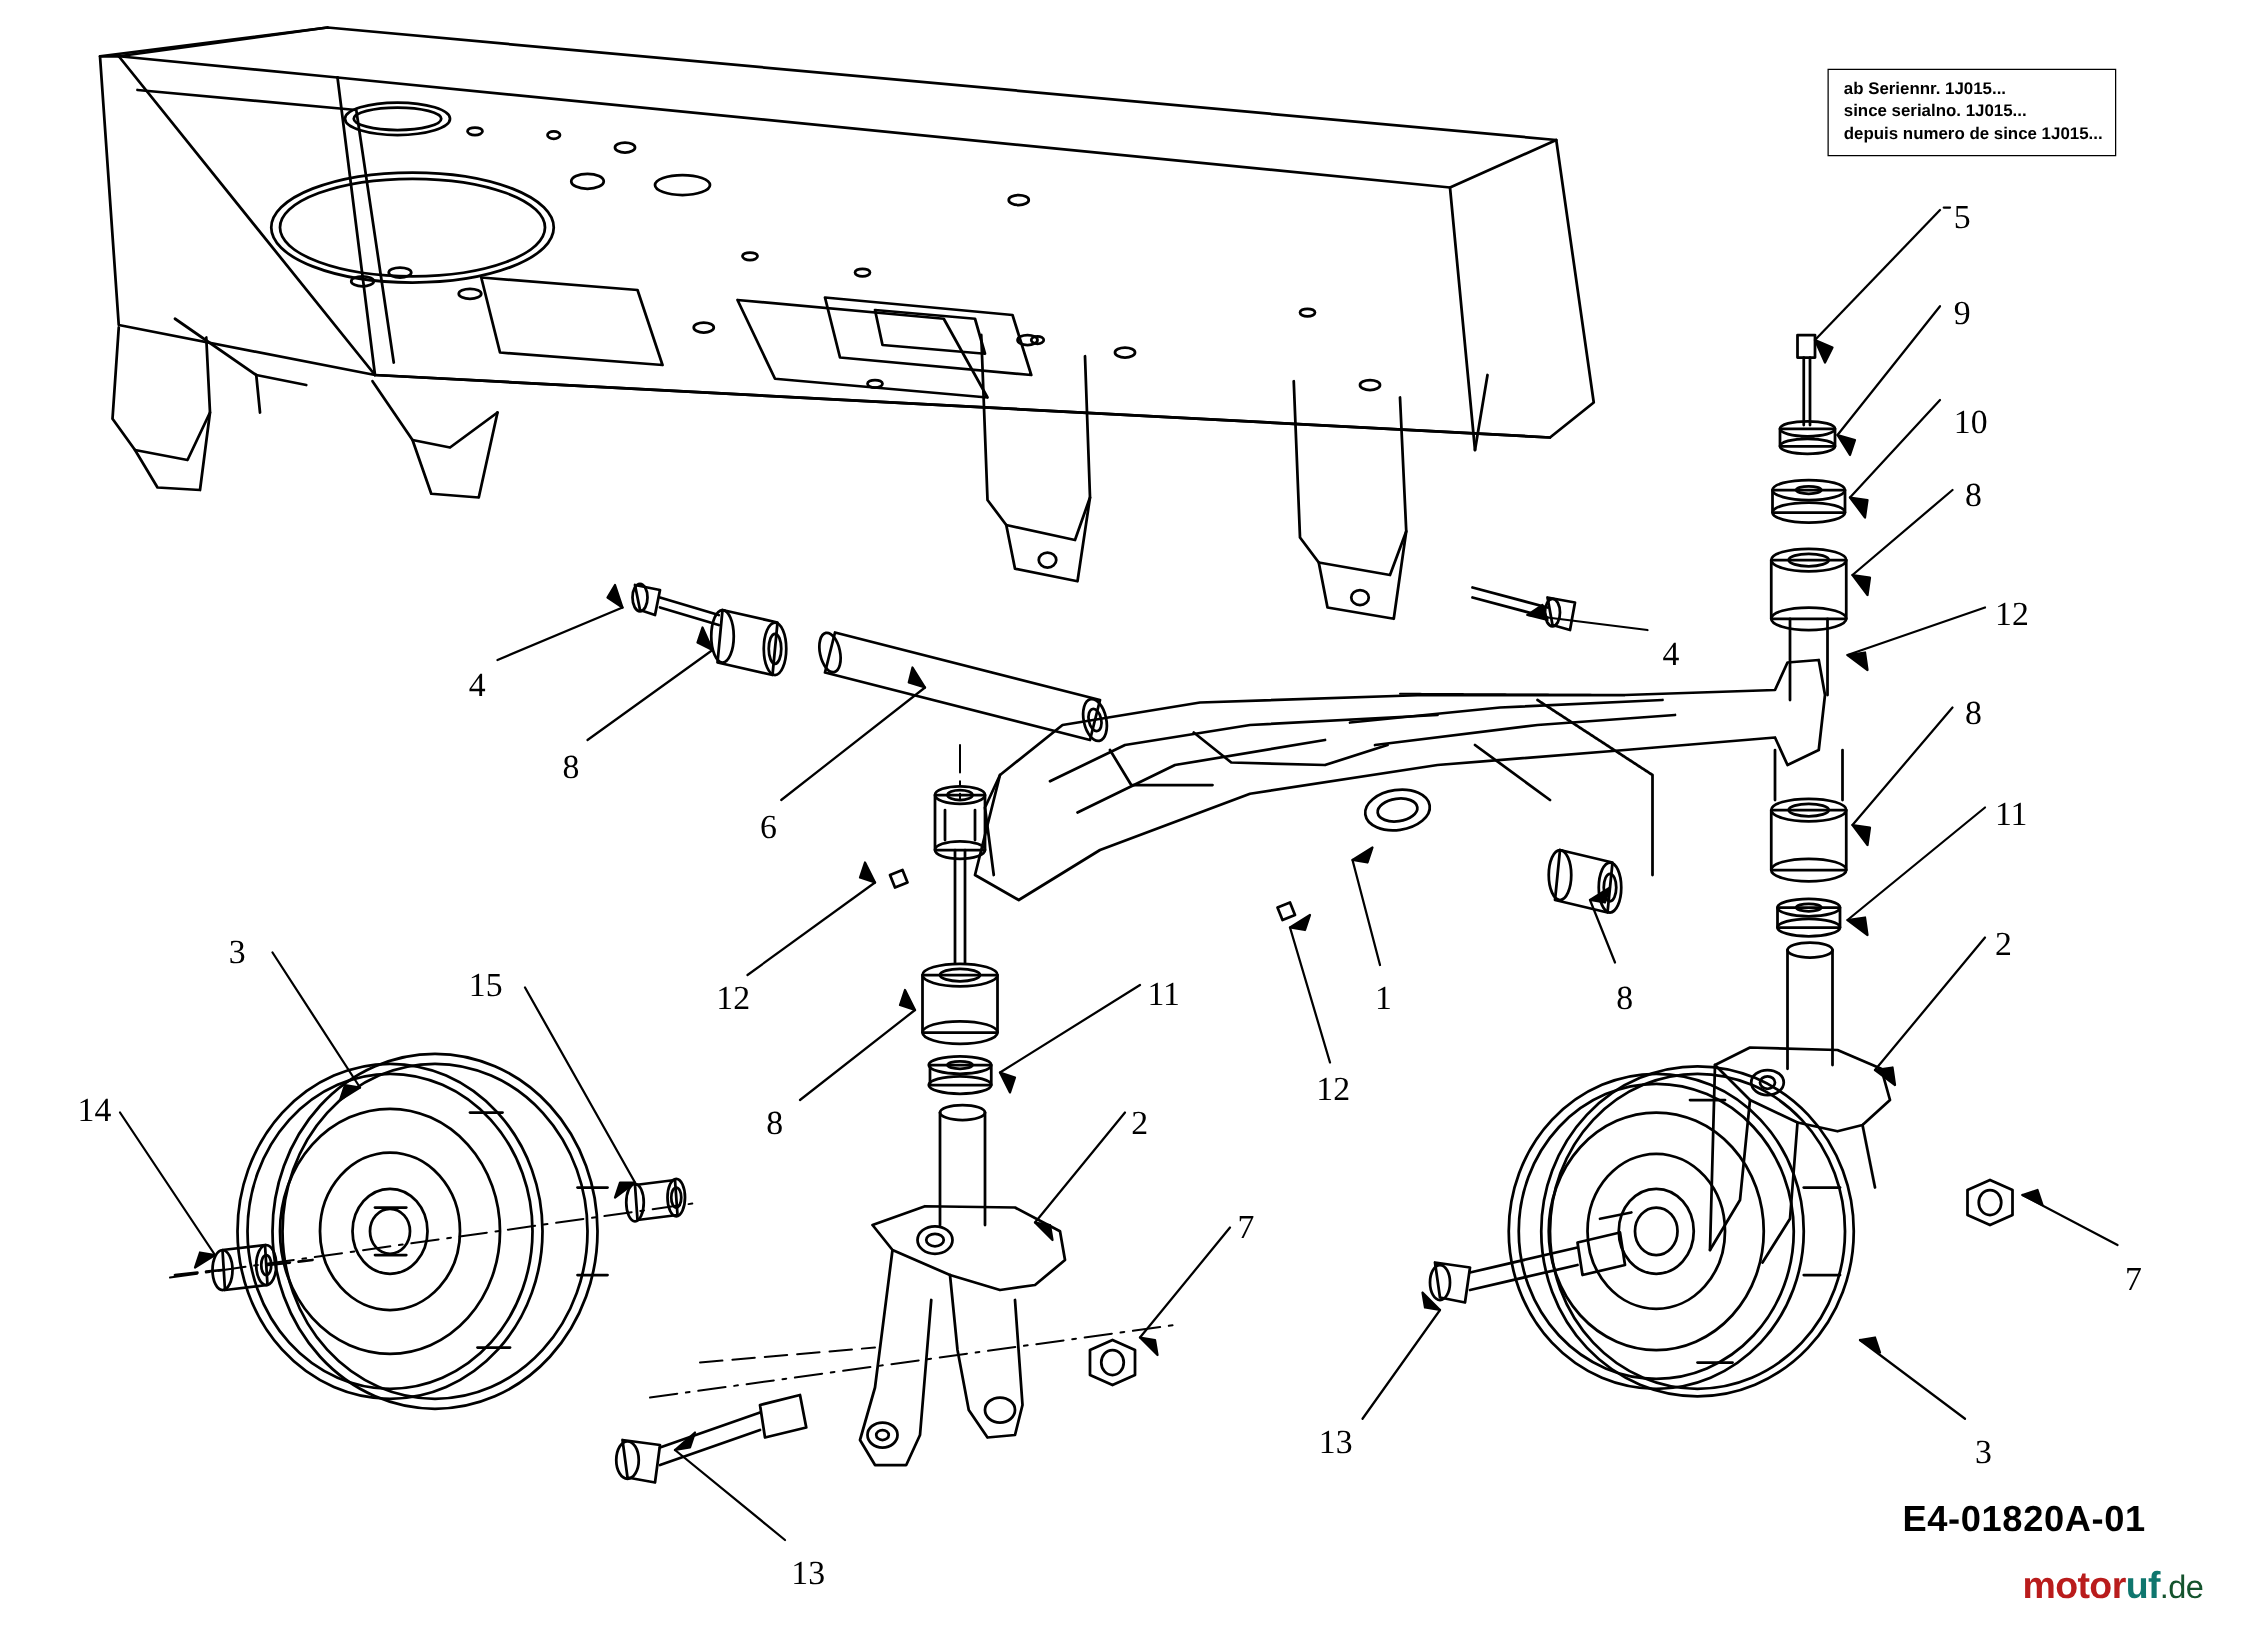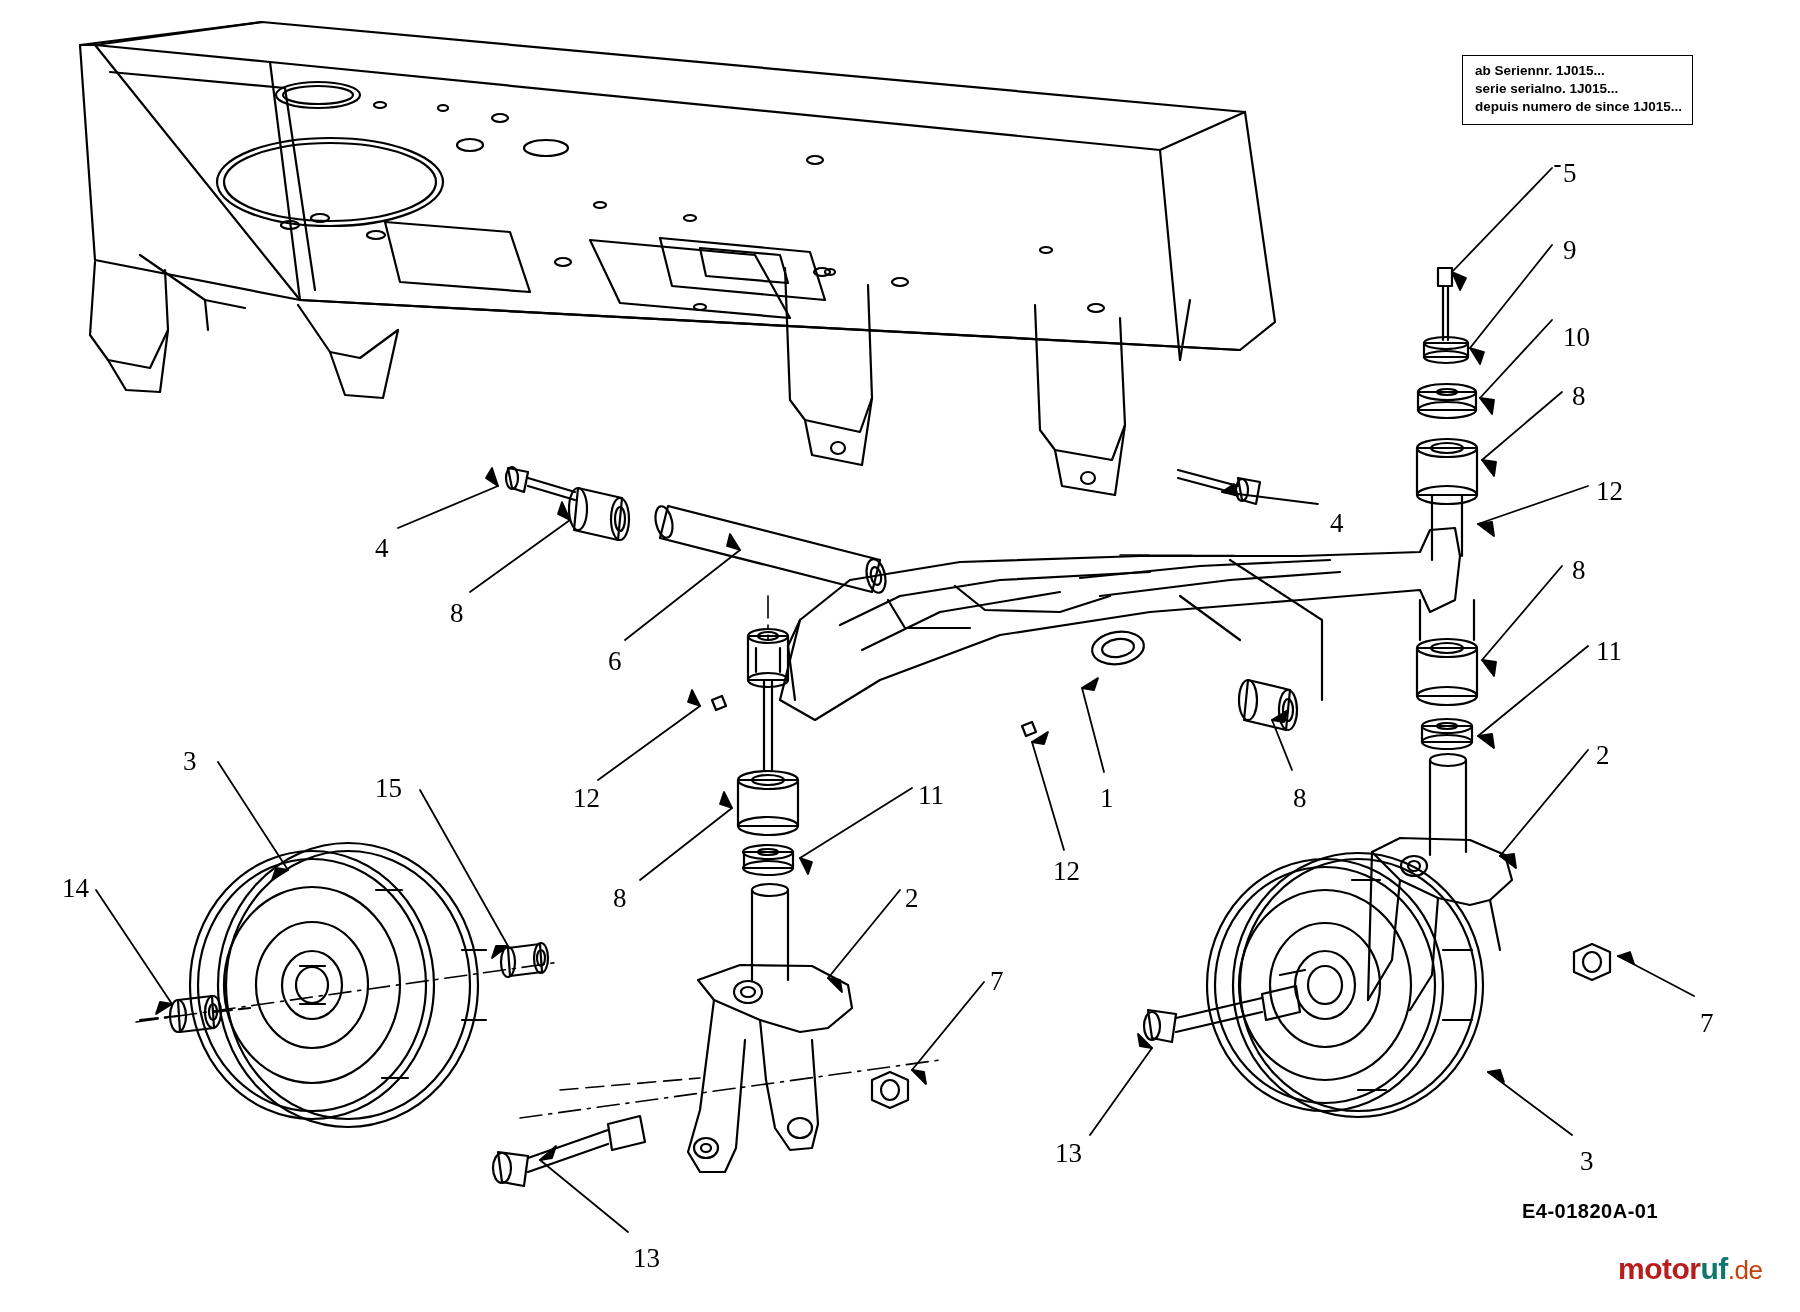--- a/index.html
+++ b/index.html
@@ -29,35 +29,35 @@
     font-family:"Liberation Sans", sans-serif;
     font-size:13.5px;
     font-weight:bold;
     line-height:1.35;
     color:#000;
     white-space:nowrap;
   }
   .diagram-code{
     position:absolute;
     font-family:"Liberation Sans", sans-serif;
-    font-size:20px;
+    font-size:29px;
     font-weight:bold;
     letter-spacing:.5px;
     color:#000;
   }
   .watermark{
     position:absolute;
     font-family:"Liberation Sans", sans-serif;
     font-size:30px;
     font-weight:bold;
     letter-spacing:-0.5px;
   }
   .wm-motor{color:#b91c1c;}
   .wm-uf{color:#0f766e;}
-  .wm-de{color:#c2410c;font-weight:normal;font-size:26px;}
+  .wm-de{color:#14532d;font-weight:normal;font-size:26px;}
 </style>
 </head>
 <body>
 
 <div id="stage">
 
   <svg class="diagram" viewBox="0 0 1800 1312">
     <g fill="none" stroke="#000" stroke-width="2.2" stroke-linejoin="round" stroke-linecap="round">
 
       <g>
@@ -437,21 +437,21 @@
       </g>
 
       <g stroke-width="1.6" stroke-dasharray="1 0">
         <path d="M1120 555 L1290 556"></path>
       </g>
     </g>
   </svg>
 
   <div class="note-box" style="left:1462px; top:55px;">
     <div>ab Seriennr. 1J015...</div>
-    <div>serie serialno. 1J015...</div>
+    <div>since serialno. 1J015...</div>
     <div>depuis numero de since 1J015...</div>
   </div>
 
   <div class="callout-num" style="left:1563px; top:160px;">5</div>
   <div class="callout-num" style="left:1563px; top:237px;">9</div>
   <div class="callout-num" style="left:1563px; top:324px;">10</div>
   <div class="callout-num" style="left:1572px; top:383px;">8</div>
   <div class="callout-num" style="left:1596px; top:478px;">12</div>
   <div class="callout-num" style="left:1572px; top:557px;">8</div>
   <div class="callout-num" style="left:1596px; top:638px;">11</div>

